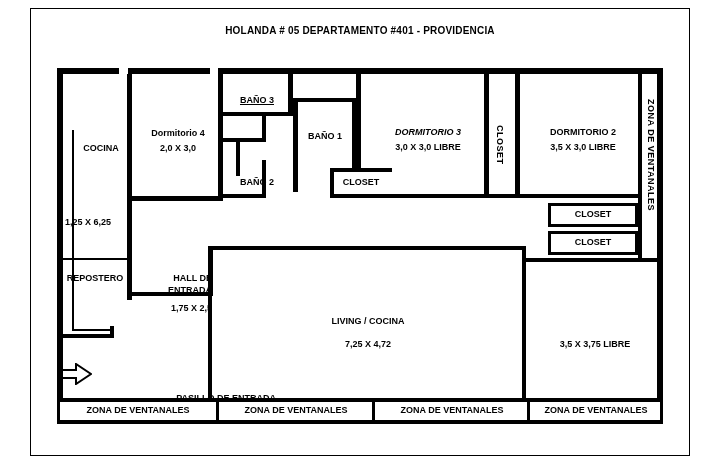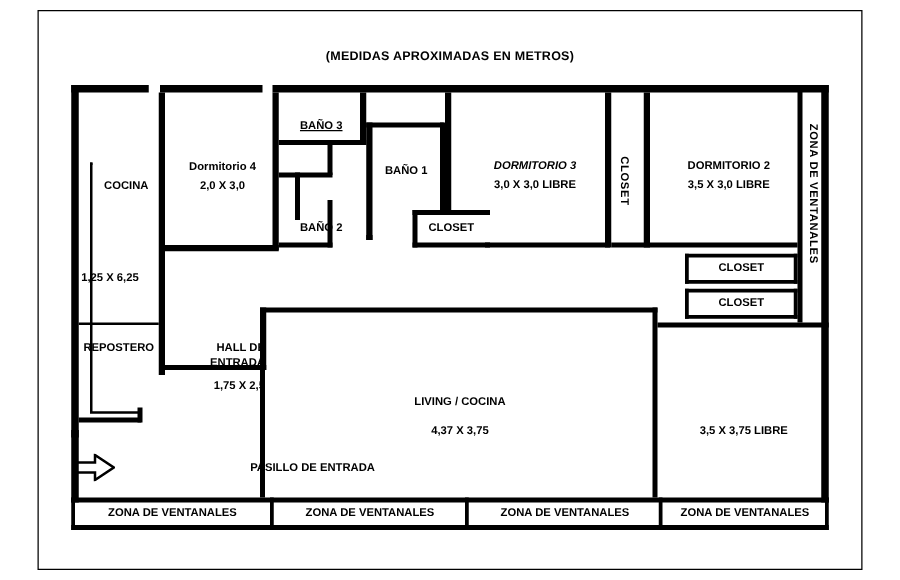--- a/index.html
+++ b/index.html
@@ -73,21 +73,21 @@
     box-sizing: border-box;
   }
 </style>
 </head>
 <body>
 
 <div id="root">
 
   <div class="outer-frame"></div>
 
-  <div class="title" id="title-line2">(MEDIDAS APROXIMADAS EN METROS)</div>
+  <div class="title" id="title-line1">HOLANDA # 05 DEPARTAMENTO #401 - PROVIDENCIA</div>
 
   <div class="wall" style="left:57px; top:68px; width:62px; height:6px;"></div>
 
   <div class="wall" style="left:128px; top:68px; width:82px; height:6px;"></div>
 
   <div class="wall" style="left:218px; top:68px; width:445px; height:6px;"></div>
 
   <div class="wall" style="left:57px; top:68px; width:6px; height:282px;"></div>
 
   <div class="wall" style="left:57px; top:344px; width:6px; height:58px;"></div>
@@ -179,28 +179,28 @@
   <div class="wall" style="left:208px; top:246px; width:5px; height:50px;"></div>
   <div class="wall" style="left:132px; top:292px; width:81px; height:4px;"></div>
   <div class="lbl left" style="left:142px; top:272px; width:70px;">HALL DE
 ENTRADA</div>
   <div class="lbl left" style="left:142px; top:302px; width:70px;">1,75 X 2,5</div>
 
   <div class="wall" style="left:208px; top:246px; width:318px; height:4px;"></div>
   <div class="wall" style="left:522px; top:246px; width:4px; height:152px;"></div>
   <div class="wall" style="left:208px; top:292px; width:4px; height:106px;"></div>
   <div class="lbl" style="left:268px; top:315px; width:200px;">LIVING / COCINA</div>
-  <div class="lbl" style="left:268px; top:338px; width:200px;">4,37 X 3,75</div>
+  <div class="lbl" style="left:268px; top:338px; width:200px;">7,25 X 4,72</div>
 
   <div class="wall" style="left:526px; top:258px; width:137px; height:4px;"></div>
   <div class="lbl" style="left:533px; top:338px; width:124px;">3,5 X 3,75 LIBRE</div>
 
   <svg class="arrow" width="34" height="22" style="left:58px; top:363px;">
     <polygon points="1,7 18,7 18,1 33,11 18,21 18,15 1,15" fill="none" stroke="#000" stroke-width="2"></polygon>
   </svg>
-  <div class="lbl left" style="left:96px; top:368px; width:180px;margin-left:24px;">PASILLO DE ENTRADA</div>
+  <div class="lbl left" style="left:96px; top:392px; width:180px;">PASILLO DE ENTRADA</div>
 
   <div class="lbl" style="left:62px; top:404px; width:152px;">ZONA DE VENTANALES</div>
   <div class="lbl" style="left:220px; top:404px; width:152px;">ZONA DE VENTANALES</div>
   <div class="lbl" style="left:376px; top:404px; width:152px;">ZONA DE VENTANALES</div>
   <div class="lbl" style="left:531px; top:404px; width:130px;">ZONA DE VENTANALES</div>
 
 </div>
 
 </body></html>

